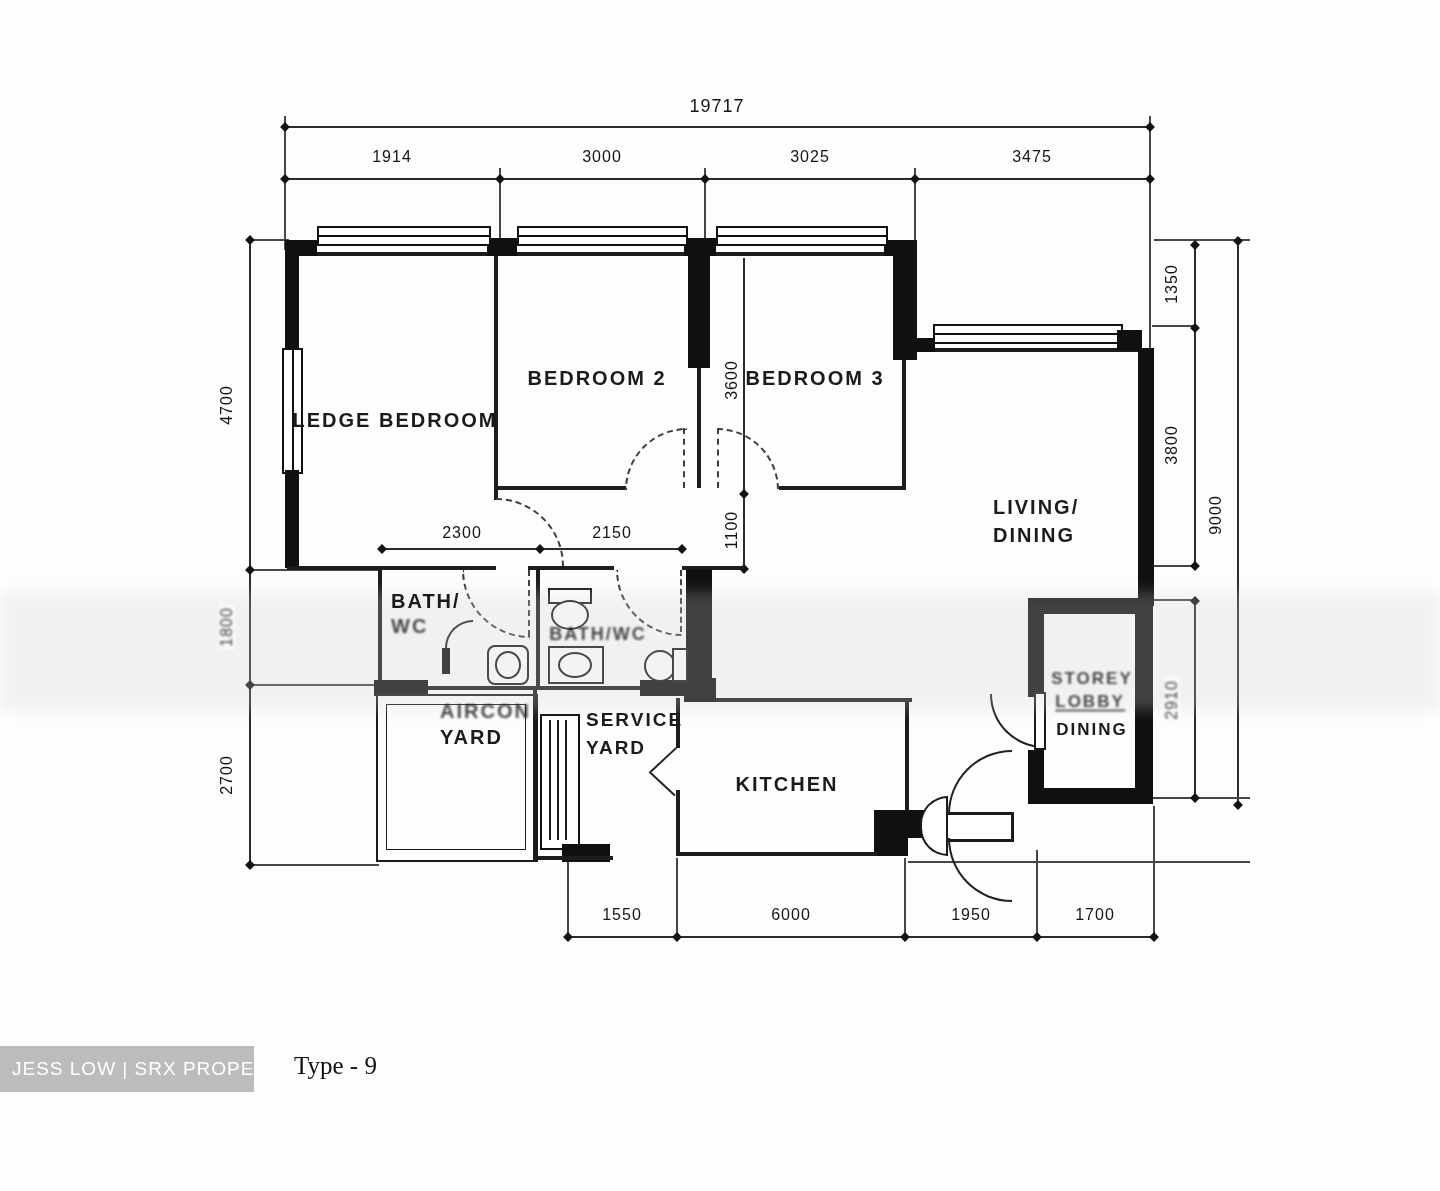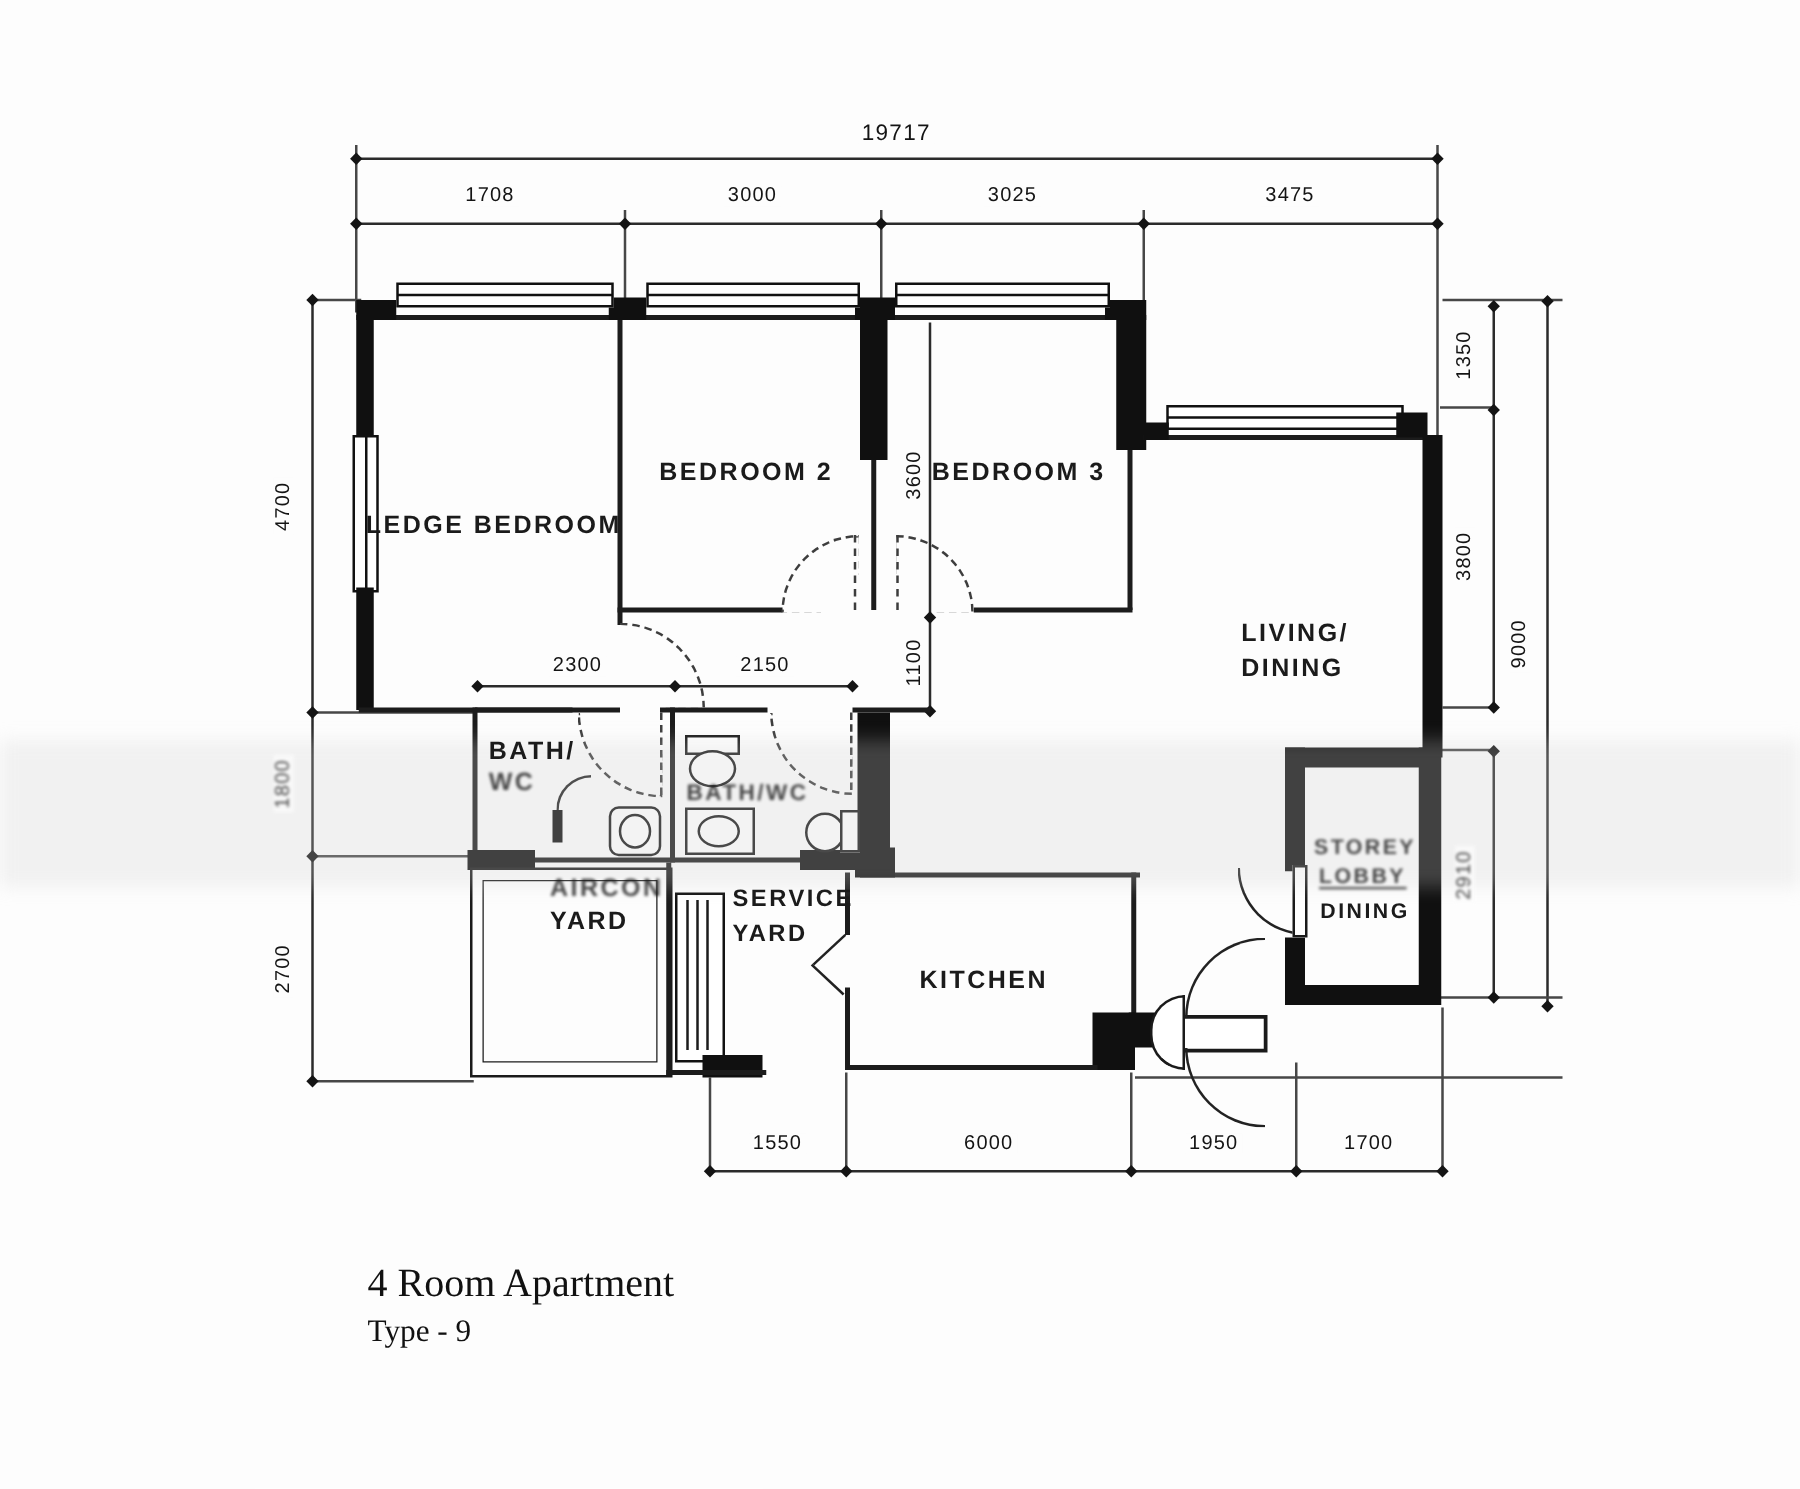--- a/index.html
+++ b/index.html
@@ -212,36 +212,38 @@
   <span class="abs rl lv ghost" style="left:440px;top:711px;z-index:45">AIRCON</span>
   <span class="abs rl lv" style="left:440px;top:737px;z-index:45">YARD</span>
   <span class="abs rl lv" style="left:586px;top:719px;z-index:45;font-size:19px">SERVICE</span>
   <span class="abs rl lv" style="left:586px;top:747px;z-index:45;font-size:19px">YARD</span>
   <span class="abs rl c" style="left:787px;top:784px;z-index:45">KITCHEN</span>
   <span class="abs rl c ghost" style="left:1092px;top:678px;z-index:45;font-size:17px">STOREY</span>
   <span class="abs rl c ghost" style="left:1090px;top:702px;z-index:45;font-size:17px;border-bottom:2px solid #333">LOBBY</span>
   <span class="abs rl c" style="left:1092px;top:729px;z-index:45;font-size:17px">DINING</span>
 
   <span class="abs dt c" style="left:717px;top:106px;font-size:18px">19717</span>
-  <span class="abs dt c" style="left:392px;top:157px">1708</span>
+  <span class="abs dt c" style="left:392px;top:157px">1914</span>
   <span class="abs dt c" style="left:602px;top:157px">3000</span>
   <span class="abs dt c" style="left:810px;top:157px">3025</span>
   <span class="abs dt c" style="left:1032px;top:157px">3475</span>
   <span class="abs dt cv" style="left:227px;top:405px">4700</span>
   <span class="abs dt cv ghost" style="left:227px;top:627px;z-index:45">1800</span>
   <span class="abs dt cv" style="left:227px;top:775px">2700</span>
   <span class="abs dt cv" style="left:1172px;top:284px">1350</span>
   <span class="abs dt cv" style="left:1172px;top:445px">3800</span>
   <span class="abs dt cv ghost" style="left:1172px;top:700px;z-index:45">2910</span>
   <span class="abs dt cv" style="left:1216px;top:515px">9000</span>
   <span class="abs dt c" style="left:622px;top:915px">1550</span>
   <span class="abs dt c" style="left:791px;top:915px">6000</span>
   <span class="abs dt c" style="left:971px;top:915px">1950</span>
   <span class="abs dt c" style="left:1095px;top:915px">1700</span>
   <span class="abs dt c" style="left:462px;top:533px">2300</span>
   <span class="abs dt c" style="left:612px;top:533px">2150</span>
   <span class="abs dt cv" style="left:732px;top:380px">3600</span>
   <span class="abs dt cv" style="left:732px;top:530px">1100</span>
 
-  <span class="abs title1" style="left:294px;top:1008px">4 Room Apartment</span>
   <span class="abs title2" style="left:294px;top:1052px">Type - 9</span>
+  <div class="abs wmbox" style="left:0;top:1046px;width:242px;height:46px;z-index:50">
+    <span>JESS LOW | SRX PROPERTY</span>
+  </div>
 
 </div>
 
 </body></html>

